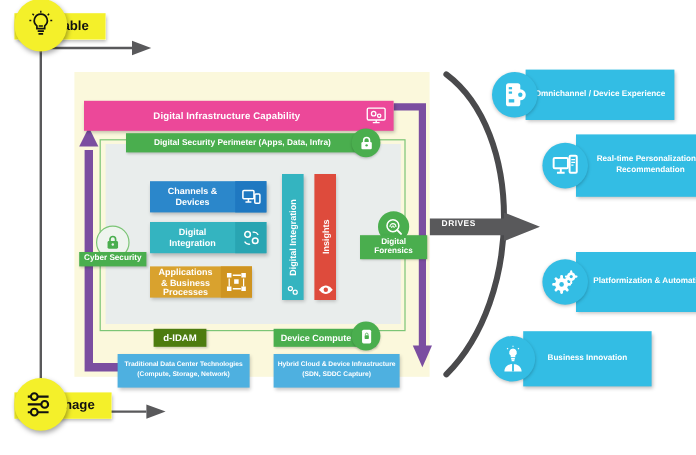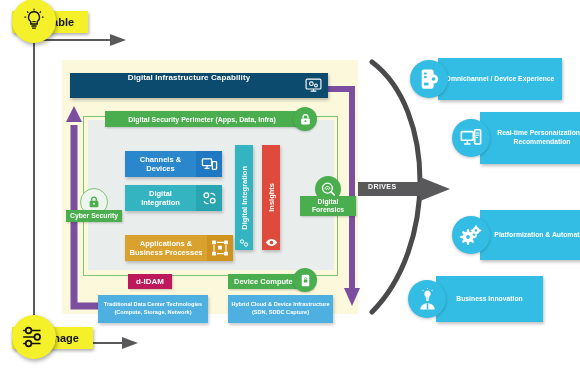--- a/index.html
+++ b/index.html
@@ -7,22 +7,22 @@
        font-family:"Liberation Sans","DejaVu Sans",sans-serif;}
   .stage{position:absolute;left:0;top:0;width:580px;height:379px;}
 
   
   .abs{position:absolute;box-sizing:border-box;}
 
   
   #cream-panel{left:62px;top:60px;width:296px;height:254px;background:#fbf8dc;}
 
   
-  #dic-bar{left:70px;top:73px;width:258px;height:25px;background:#0c4a6e;
-           display:flex;align-items:flex-start;justify-content:center;
+  #dic-bar{left:70px;top:84px;width:258px;height:25px;background:#ec4899;
+           display:flex;align-items:center;justify-content:center;
            box-shadow:1px 2px 3px rgba(0,0,0,.25);}
   #dic-bar .lbl{color:#fff;font-size:8px;font-weight:bold;letter-spacing:.1px;
                 padding-right:20px;text-align:center;width:100%;}
   #dic-icon{right:6px;top:4px;width:17px;height:17px;}
 
   
   #grey-field{left:88px;top:120px;width:246px;height:150px;background:#e9edec;}
   
   #green-outline{left:83px;top:116px;width:255px;height:160px;border:1.5px solid #7cc576;}
 
@@ -39,21 +39,21 @@
   .cap-row{height:26px;display:flex;align-items:stretch;
            box-shadow:1px 2px 3px rgba(0,0,0,.22);}
   .cap-row .cap-lbl{flex:1;display:flex;align-items:center;justify-content:center;
                     color:#fff;font-size:7.5px;font-weight:bold;text-align:center;
                     line-height:1.15;padding:14px 4px;}
   .cap-row .cap-ico{width:26px;display:flex;align-items:center;justify-content:center;}
   #cap-channels{left:125px;top:151px;width:97px;background:#2b87cb;}
   #cap-channels .cap-ico{background:#1f78c1;}
   #cap-integration{left:125px;top:185px;width:97px;background:#34b4c0;}
   #cap-integration .cap-ico{background:#29a5b2;}
-  #cap-apps{left:125px;top:222px;width:108px;background:#d9a22e;margin-top:13px;}
+  #cap-apps{left:125px;top:222px;width:85px;background:#d9a22e;}
   #cap-apps .cap-ico{background:#cf9420;}
 
   
   .vbar{box-shadow:1px 2px 3px rgba(0,0,0,.22);display:flex;flex-direction:column;
         align-items:center;justify-content:center;}
   .vbar .vtxt{writing-mode:vertical-rl;transform:rotate(180deg);color:#fff;
               font-size:7.5px;font-weight:bold;white-space:nowrap;}
   #vbar-di{left:235px;top:145px;width:18px;height:105px;background:#34b4c0;}
   #vbar-ins{left:262px;top:145px;width:18px;height:105px;background:#de4b3c;}
   .vbar .vico{position:absolute;bottom:3px;left:50%;transform:translateX(-50%);
@@ -65,21 +65,21 @@
                 align-items:center;justify-content:center;}
   .sbadge .tag{background:#4aae4e;color:#fff;font-size:6.8px;font-weight:bold;
                text-align:center;line-height:1.15;padding:2px 4px;margin-top:-6px;
                box-shadow:1px 1px 2px rgba(0,0,0,.2);position:relative;z-index:2;}
   #badge-cyber{left:66px;top:188px;width:56px;}
   #badge-cyber .circ{background:#eef4ee;border:1.5px solid #7cc576;}
   #badge-forensics{left:300px;top:176px;width:56px;}
   #badge-forensics .circ{background:#4aae4e;}
 
   
-  #tag-didam{left:128px;top:274px;background:#be185d;color:#fff;font-size:8px;
+  #tag-didam{left:128px;top:274px;background:#4d7c0f;color:#fff;font-size:8px;
              font-weight:bold;padding:3px 8px;box-shadow:1px 1px 2px rgba(0,0,0,.2);}
   #tag-devsec{left:228px;top:274px;background:#4aae4e;color:#fff;font-size:7.5px;
               font-weight:bold;padding:3px 20px 3px 6px;
               box-shadow:1px 1px 2px rgba(0,0,0,.2);}
   #devsec-circ{left:293px;top:268px;width:24px;height:24px;border-radius:50%;
                background:#4aae4e;display:flex;align-items:center;justify-content:center;
                box-shadow:0 1px 2px rgba(0,0,0,.2);}
 
   
   .infra{background:#4eb0e0;color:#fff;font-size:5.6px;font-weight:bold;

